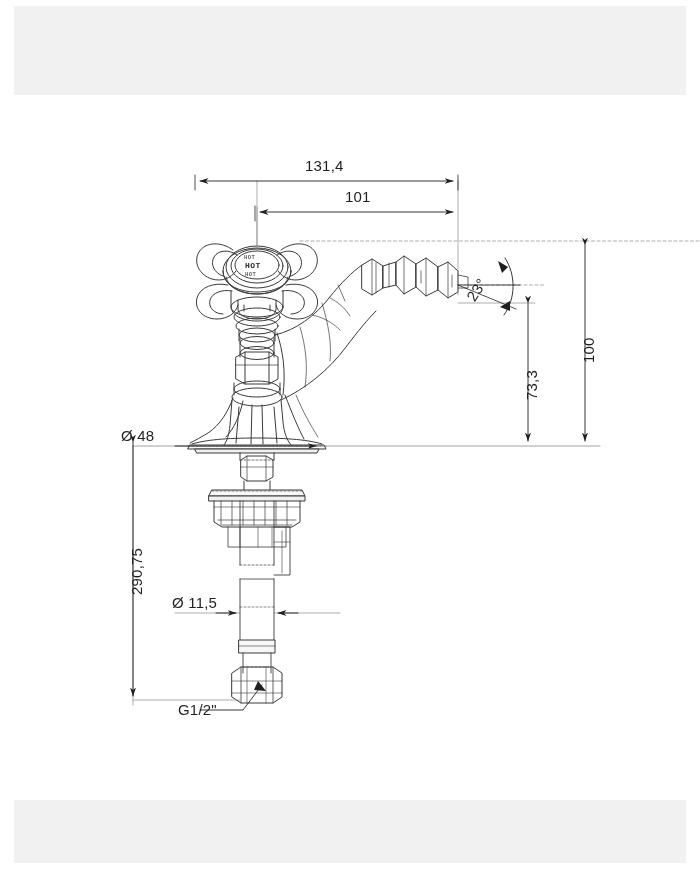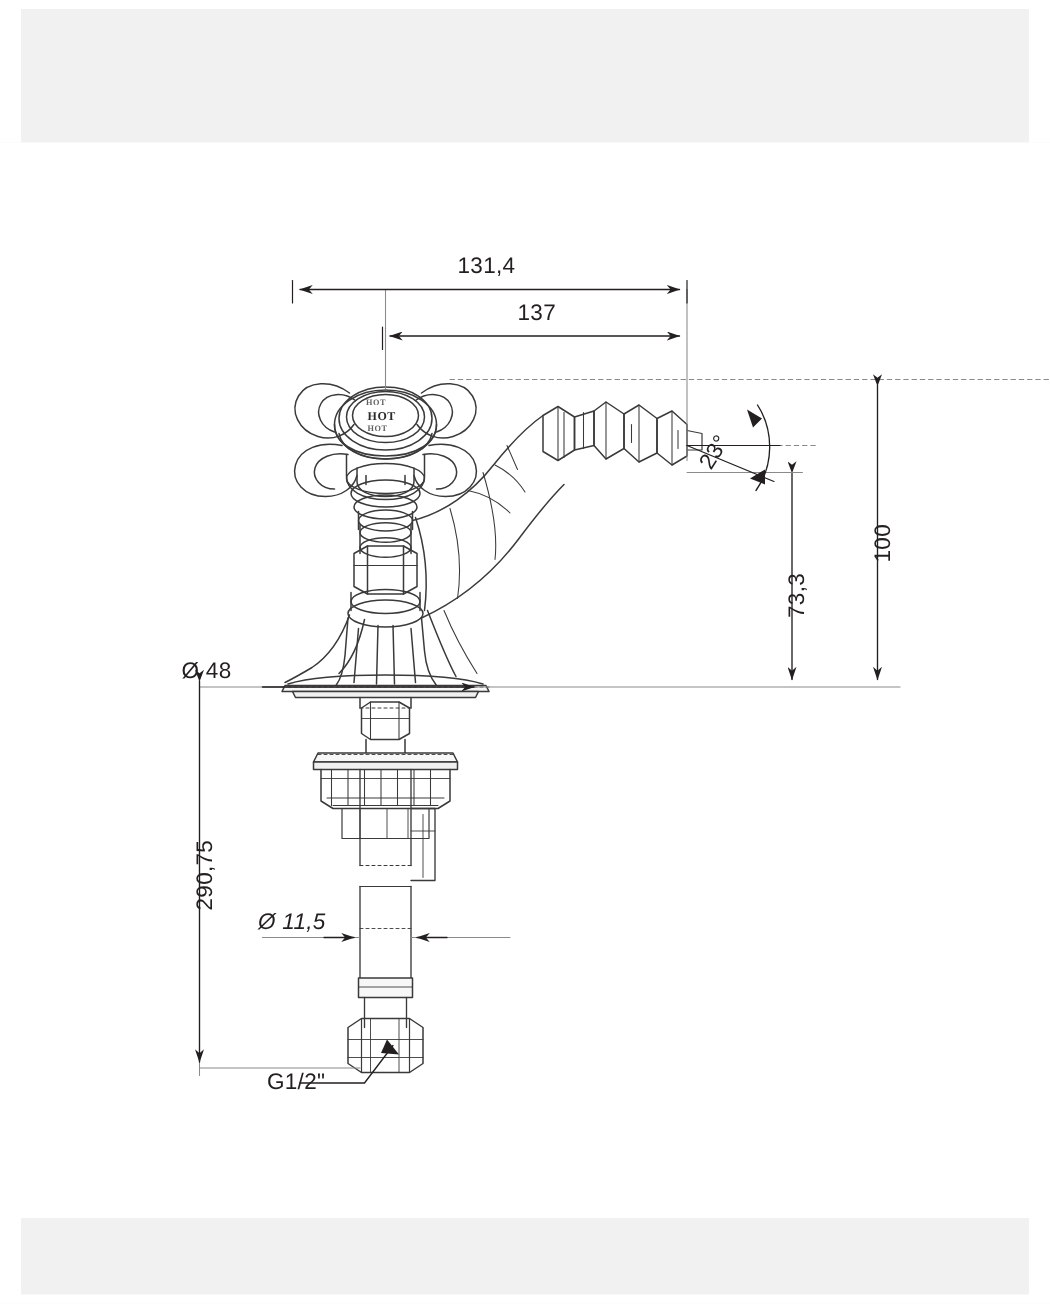--- a/index.html
+++ b/index.html
@@ -41,42 +41,41 @@
     border-right: 14px solid #ffffff;
     border-bottom: 6px solid #ffffff;
   }
   #page {
     position: absolute;
     left: 0;
     top: 95px;
     width: 700px;
     height: 705px;
     background: #ffffff;
-    margin-top: 12px;
   }
   #drawing {
     position: absolute;
     left: 0;
     top: 0;
   }
   .dimtext {
     position: absolute;
     font-family: "Liberation Sans", sans-serif;
     font-size: 15px;
     color: #231f20;
     white-space: nowrap;
     letter-spacing: 0.2px;
   }
   .dimtext.vert {
     transform-origin: 0 0;
     transform: rotate(-90deg);
   }
   .capword {
     position: absolute;
-    font-family: Liberation Serif, serif;
+    font-family: Liberation Mono, monospace;
     font-weight: bold;
     font-size: 7px;
     color: #2b2b2b;
     letter-spacing: 0.4px;
     white-space: nowrap;
   }
 </style>
 </head>
 <body>
 
@@ -311,25 +310,25 @@
 
           <path d="M200,615 L243,615 L262,590" fill="none" stroke="#231f20" stroke-width="0.9"></path>
           <path d="M258,586 L266,596 L254,595 Z" fill="#231f20" stroke="none"></path>
         </g>
 
       </g>
     </svg>
 
     <span class="dimtext" style="left:305px; top:62px;">131,4</span>
 
-    <span class="dimtext" style="left:345px; top:93px;">137</span>
+    <span class="dimtext" style="left:345px; top:93px;">101</span>
 
     <span class="dimtext" style="left:121px; top:332px;">Ø 48</span>
 
-    <span class="dimtext" style="left:172px; top:499px;font-style:italic;">Ø 11,5</span>
+    <span class="dimtext" style="left:172px; top:499px;">Ø 11,5</span>
 
     <span class="dimtext vert" style="left:128px; top:500px;">290,75</span>
 
     <span class="dimtext vert" style="left:523px; top:305px;">73,3</span>
 
     <span class="dimtext vert" style="left:580px; top:268px;">100</span>
 
     <span class="dimtext" style="left:463px; top:200px; transform-origin:0 0;
                  transform: rotate(-58deg);">23°</span>
 

